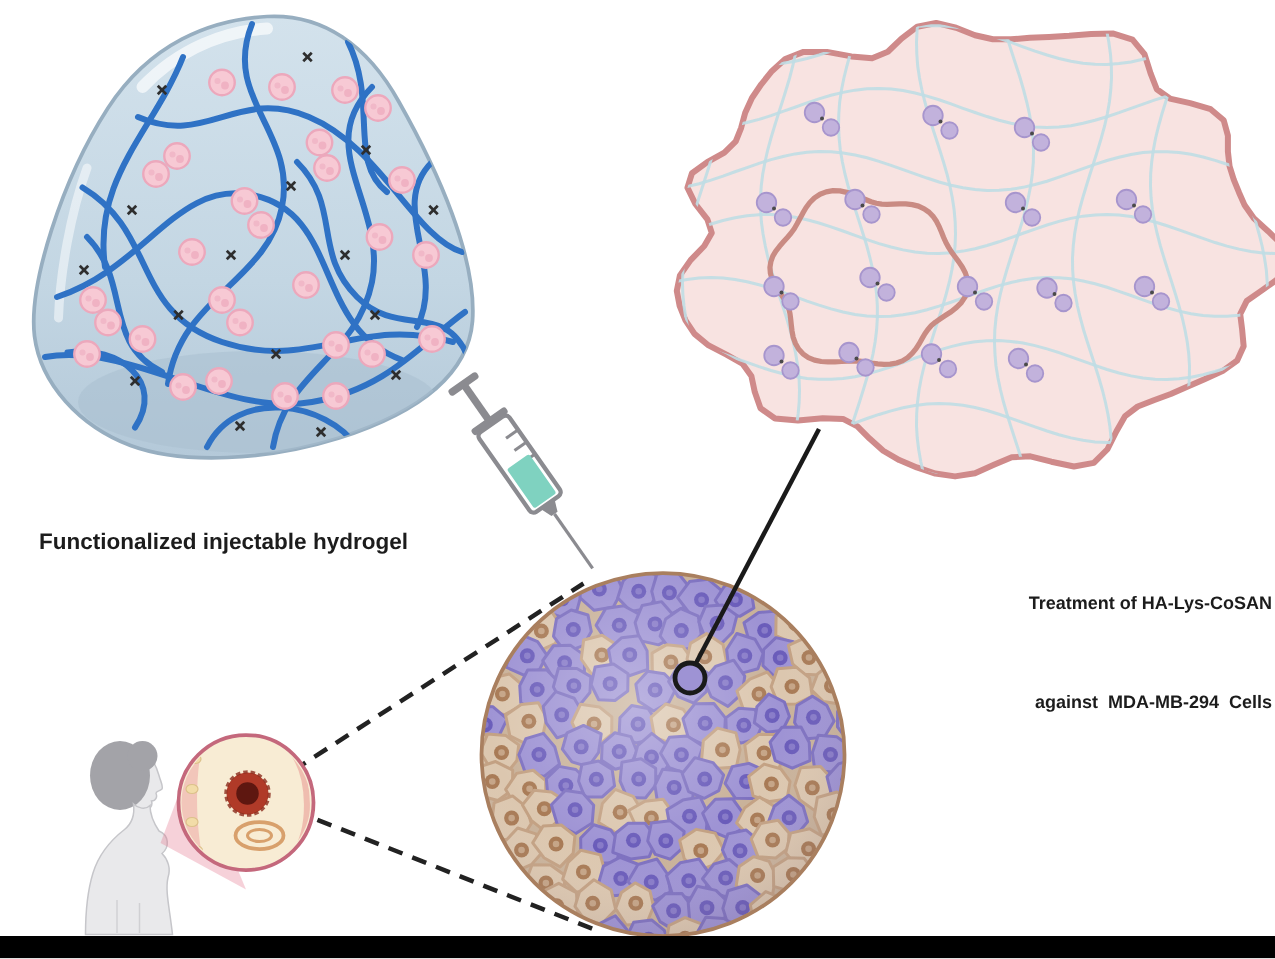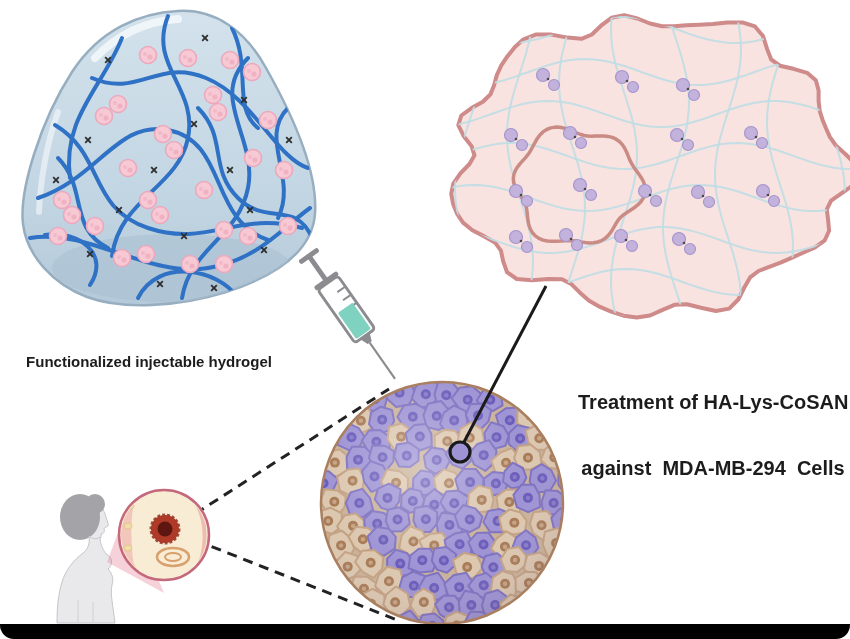--- a/index.html
+++ b/index.html
@@ -1,21 +1,21 @@
 <!DOCTYPE html>
 <html><head>
 <meta charset="utf-8">
 <style>
   html,body{margin:0;padding:0;background:#fff;}
   .stage{position:relative;width:850px;height:639px;background:var(--background,#fff);overflow:hidden;
-         font-family:"Liberation Sans", sans-serif;border-radius:14px;}
+         font-family:"Liberation Sans", sans-serif;}
   .stage svg{position:absolute;left:0;top:0;}
   .caption{position:absolute;font-weight:700;color:var(--caption-text,#1c1c1c);text-align:center;}
   .caption-left{left:0;top:353;left:0px;top:353px;width:298px;font-size:15px;}
-  .caption-right{left:578px;top:347px;width:270px;font-size:20px;line-height:22px;white-space:pre;}
+  .caption-right{left:578px;top:347px;width:270px;font-size:12px;line-height:22px;white-space:pre;text-align:right;}
 </style>
 </head>
 <body>
 
 <div class="stage" style="--background: #ffffff; --frame-bar: #000000; --caption-text: #1c1c1c; --hydrogel-fill: #c3d6e3; --hydrogel-stroke: #97aec0; --hydrogel-shadow: #a9bfd0; --polymer-strand: #2f72c5; --drug-particle: #f7c9d4; --drug-particle-edge: #eca8bc; --crosslink-mark: #2e2e2e; --syringe-gray: #8b8b90; --syringe-liquid: #7fd2c0; --spheroid-base: #c9b29a; --spheroid-rim: #a97f5f; --cell-purple: #9e93d4; --cell-purple-edge: #7e71c0; --cell-purple-nucleus: #6a5cba; --cell-tan: #dcc7af; --cell-tan-edge: #c3a183; --cell-tan-nucleus: #a87a55; --cancer-cell-fill: #f8e3e1; --cancer-cell-border: #cf8a8a; --cancer-nucleus-border: #c98b83; --cancer-mesh: #bfdde4; --cancer-particle: #c2b2dc; --cancer-particle-edge: #a795cd; --pointer-line: #1a1a1a; --dashed-line: #222222; --silhouette: #e9e9eb; --silhouette-edge: #c6c6ca; --hair: #a3a3a8; --inset-ring: #c4687c; --inset-bg: #f8ecd4; --inset-skin: #f2c6ba; --fat-lobule: #f2dca8; --tumor-ring: #b03a28; --tumor-core: #5e1710; --gland: #d8a06c; --beam: #e4738c;">
 <svg width="850" height="639" viewBox="0 0 850 639">
   <defs>
     <clipPath id="hgClip">
       <path d="M178,11 C215,9 245,30 266,68 C292,114 318,172 315,214 C312,252 276,276 226,292 C178,307 122,310 87,297 C53,284 27,256 23,224 C19,190 41,120 72,72 C100,29 140,13 178,11 Z"></path>
     </clipPath>

